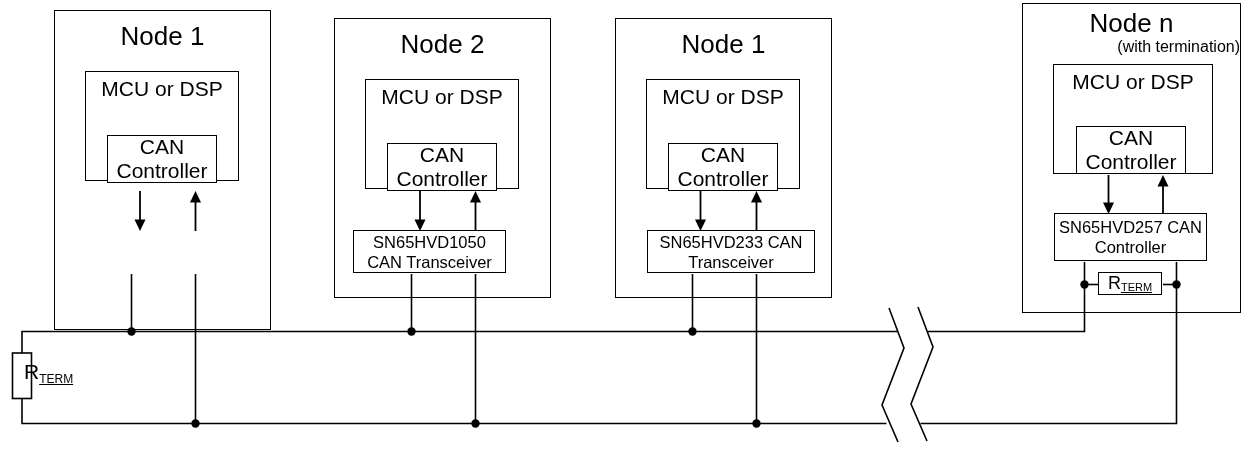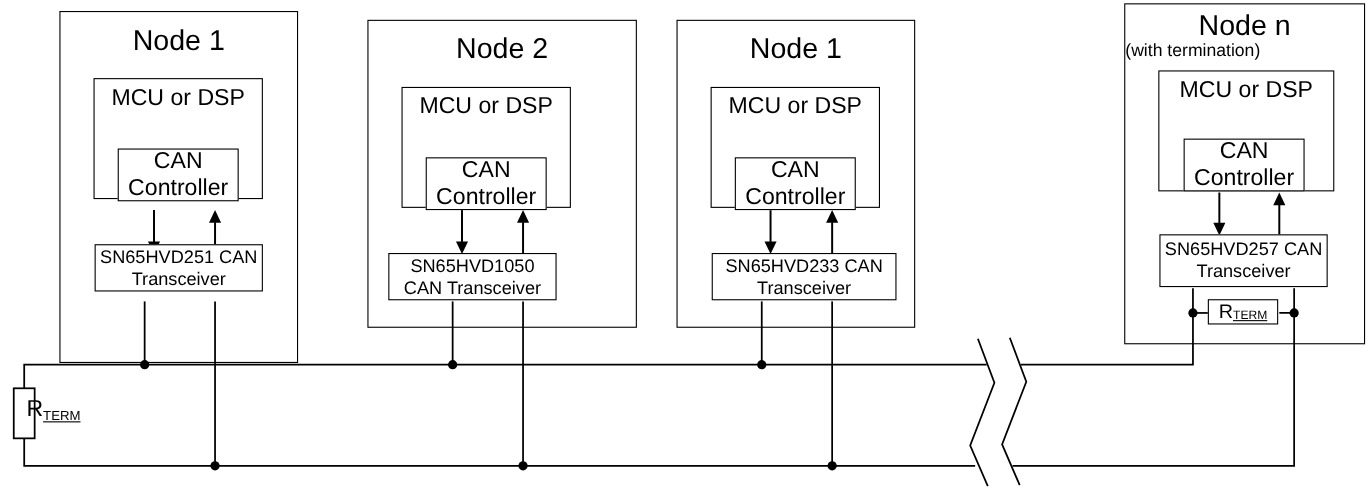--- a/index.html
+++ b/index.html
@@ -3,21 +3,21 @@
 <meta charset="utf-8">
 <style>
   html,body{margin:0;padding:0;background:#ffffff;}
   #canvas{
     position:relative;width:1244px;height:449px;background:#ffffff;
     font-family:"Liberation Sans", sans-serif;color:#000;overflow:hidden;
   }
   #wires{position:absolute;left:0;top:0;z-index:1;}
   .node{position:absolute;border:1.5px solid #000;background:transparent;z-index:2;box-sizing:border-box;}
   .node-title{position:absolute;left:0;right:0;text-align:center;font-size:26px;line-height:30px;white-space:nowrap;}
-  .node-subtitle{position:absolute;left:0;right:0;text-align:left;font-size:16px;line-height:19px;white-space:nowrap;}
+  .node-subtitle{position:absolute;left:16px;right:0;text-align:right;font-size:16px;line-height:19px;white-space:nowrap;}
   .inner-box{position:absolute;border:1.5px solid #000;background:#ffffff;box-sizing:border-box;z-index:3;}
   .mcu-box{text-align:center;font-size:21px;padding-top:5px;}
   .ctrl-box{display:flex;align-items:center;justify-content:center;text-align:center;
             font-size:21px;line-height:24px;z-index:4;}
   .xcvr-box{display:flex;align-items:center;justify-content:center;text-align:center;
             font-size:16.5px;line-height:20px;}
   .rterm-box{display:flex;align-items:center;justify-content:center;z-index:4;}
   .rlabel-main{font-size:18px;}
   .rlabel-sub{font-size:11px;position:relative;bottom:-3px;text-decoration:underline;}
   .bus-rlabel{position:absolute;z-index:2;white-space:nowrap;}
@@ -93,26 +93,23 @@
   </svg>
 
   <div class="node" style="left:54px;top:10px;width:217px;height:320px">
     <div class="node-title" style="top:10px">Node 1</div>
     <div class="inner-box mcu-box" style="left:30px;top:60px;width:154px;height:110px">
       <span>MCU or DSP</span>
     </div>
     <div class="inner-box ctrl-box" style="left:52px;top:124px;width:110px;height:48px">
       <span>CAN Controller</span>
     </div>
-    <div class="inner-box xcvr-box" style="left:31px;top:211px;width:153px;height:43px">
-      <span>SN65HVD251 CAN Transceiver</span>
-    </div>
   </div>
 
-  <div class="node" style="left:334px;top:18px;width:245px;height:280px">
+  <div class="node" style="left:334px;top:18px;width:217px;height:280px">
     <div class="node-title" style="top:10px">Node 2</div>
     <div class="inner-box mcu-box" style="left:30px;top:60px;width:154px;height:110px">
       <span>MCU or DSP</span>
     </div>
     <div class="inner-box ctrl-box" style="left:52px;top:124px;width:110px;height:48px">
       <span>CAN Controller</span>
     </div>
     <div class="inner-box xcvr-box" style="left:18px;top:211px;width:153px;height:43px">
       <span>SN65HVD1050 CAN Transceiver</span>
     </div>
@@ -134,21 +131,21 @@
   <div class="node" style="left:1022px;top:3px;width:219px;height:310px">
     <div class="node-title" style="top:5px;line-height:28px">Node n</div>
     <div class="node-subtitle" style="top:33px">(with termination)</div>
     <div class="inner-box mcu-box" style="left:30px;top:60px;width:160px;height:110px">
       <span>MCU or DSP</span>
     </div>
     <div class="inner-box ctrl-box" style="left:53px;top:122px;width:110px;height:48px">
       <span>CAN Controller</span>
     </div>
     <div class="inner-box xcvr-box" style="left:31px;top:209px;width:153px;height:48px">
-      <span>SN65HVD257 CAN Transceiver</span>
+      <span>SN65HVD257 CAN Controller</span>
     </div>
     <div class="inner-box rterm-box" style="left:75px;top:268px;width:64px;height:23px">
       <span class="rlabel-main">R</span>
         <span class="rlabel-sub">TERM</span>
     </div>
   </div>
 
   <div class="bus-rlabel" style="left:24px;top:360px">
     <span class="rlabel-main">R</span><span class="rlabel-sub">TERM</span>
   </div>

